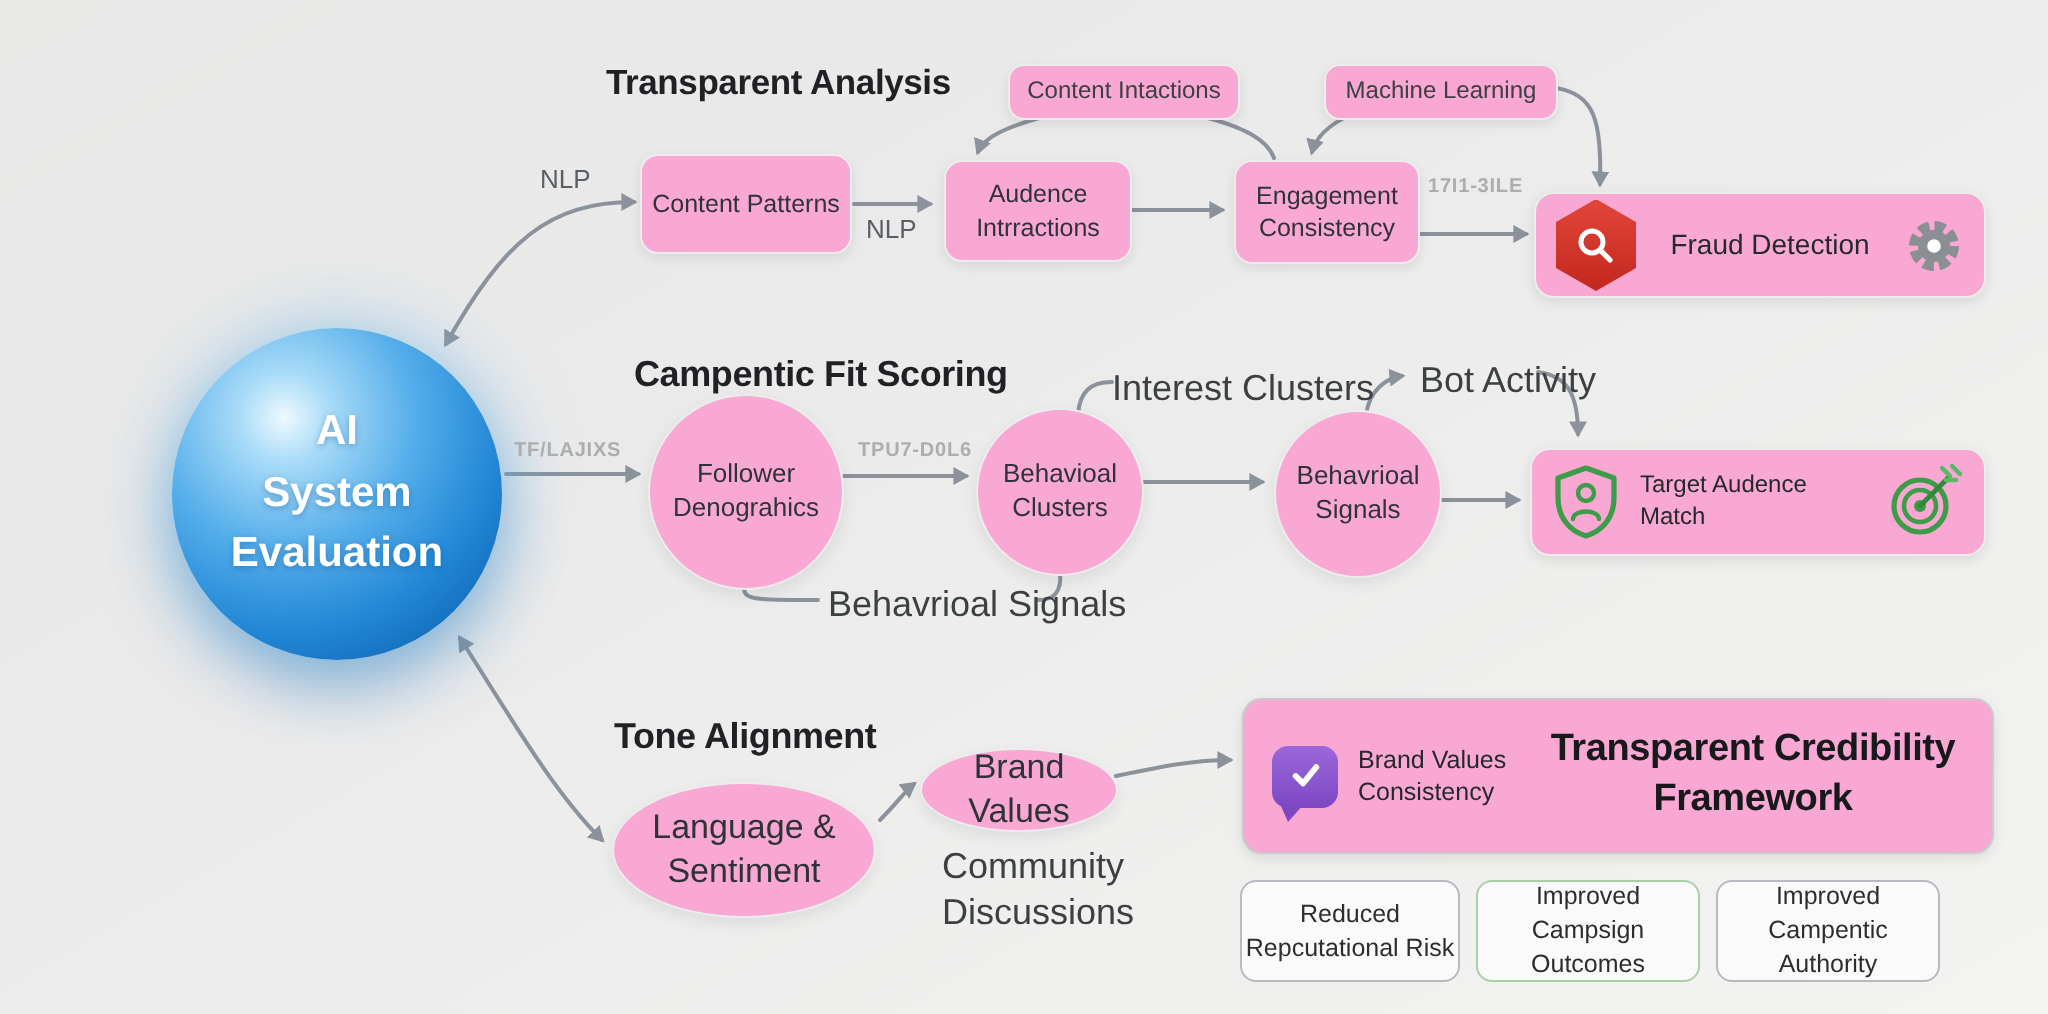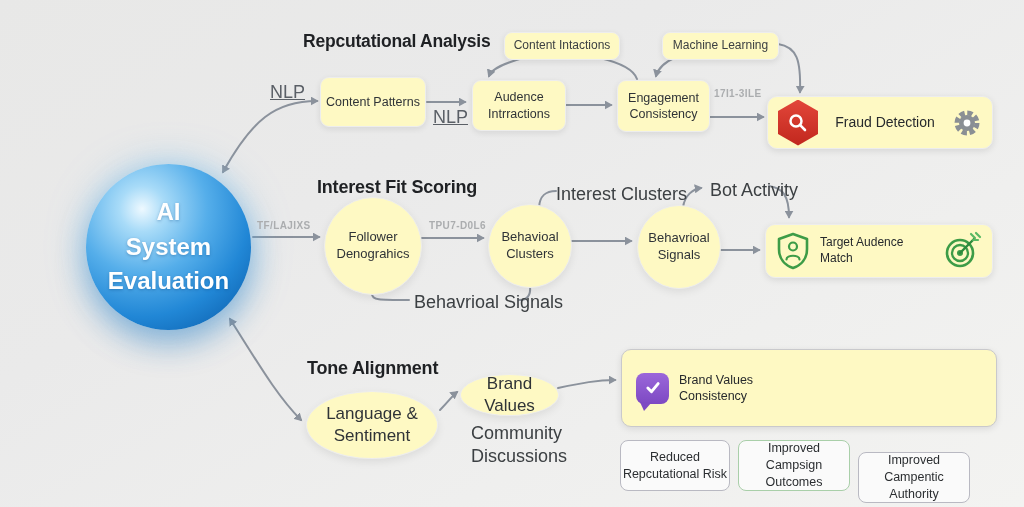--- a/index.html
+++ b/index.html
@@ -4,37 +4,37 @@
 <style>
   html,body{margin:0;padding:0;}
   body{
     width:1024px;height:507px;position:relative;overflow:hidden;
     background:linear-gradient(150deg,#e8e8e7 0%,#eaeaea 35%,#efefee 70%,#f3f3f1 100%);
     font-family:"Liberation Sans",sans-serif;color:#2f3337;
   }
   .connectors{position:absolute;left:0;top:0;z-index:1;}
   .heading{position:absolute;z-index:3;font-weight:bold;color:#1f2124;letter-spacing:-0.2px;}
   .node{
-    position:absolute;z-index:2;background:#fef9c3;border:1px solid #ededed;border-radius:9px;
+    position:absolute;z-index:2;background:#f9a8d4;border:1px solid #ededed;border-radius:9px;
     box-shadow:0 2px 6px rgba(0,0,0,0.09);display:flex;align-items:center;justify-content:center;
     text-align:center;font-size:12.5px;line-height:1.3;color:#2f3337;
   }
   .pill{border-radius:8px;font-size:12px;color:#3c4043;}
   .circle{border-radius:50%;box-shadow:0 3px 8px rgba(0,0,0,0.08);font-size:13px;}
   .ellipse{border-radius:50%;box-shadow:0 3px 8px rgba(0,0,0,0.08);font-size:17px;}
   .card{border-radius:10px;box-shadow:0 2px 7px rgba(0,0,0,0.10);justify-content:flex-start;padding:0 10px;gap:10px;align-items:center;}
   .small-label{position:absolute;z-index:3;font-size:18px;color:#3c4043;}
-  .nlp{position:absolute;z-index:3;font-size:18px;color:#5a5f66;text-decoration:underline;}
+  .nlp{position:absolute;z-index:3;font-size:13px;color:#5a5f66;}
   .garbled{position:absolute;z-index:3;font-size:10px;font-weight:bold;color:#abadaf;letter-spacing:0.4px;}
   .sphere{
     position:absolute;z-index:2;left:86px;top:164px;width:165px;height:166px;border-radius:50%;
     background:radial-gradient(circle at 34% 27%, #eef9ff 0%, #a8dbf8 14%, #55aeea 40%, #2187d6 66%, #0f66b4 88%, #0a5aa4 100%);
     box-shadow:0 16px 30px rgba(25,110,180,0.35), 0 0 36px rgba(130,195,240,0.65);
     display:flex;flex-direction:column;align-items:center;justify-content:center;
-    color:#fff;font-weight:bold;font-size:24px;line-height:1.45;text-shadow:0 1px 3px rgba(0,60,120,0.35);
+    color:#fff;font-weight:bold;font-size:21px;line-height:1.45;text-shadow:0 1px 3px rgba(0,60,120,0.35);
   }
   .outcome{
     background:#fafafa;border-radius:8px;box-shadow:none;border:1.5px solid #b9b9c2;
     font-size:12.5px;line-height:1.35;color:#2b2e31;
   }
   .outcome.green{border-color:#a9cfa9;}
   .hexagon{
     width:40px;height:46px;flex:0 0 auto;
     clip-path:polygon(50% 0,100% 25%,100% 75%,50% 100%,0 75%,0 25%);
     background:linear-gradient(180deg,#e2463a,#c1271d);
@@ -87,21 +87,21 @@
     <path d="M 558 388 C 582 383 597 380 615 380" marker-end="url(#mEnd)"></path>
   </g>
 </svg>
 
 <div class="sphere">
   <span>AI</span>
   <span>System</span>
   <span>Evaluation</span>
 </div>
 
-<div class="heading" style="left:303px;top:31px;font-size:17.5px;">Repcutational Analysis</div>
+<div class="heading" style="left:303px;top:31px;font-size:17.5px;">Transparent Analysis</div>
 
 <div class="nlp" style="left:270px;top:82px;">NLP</div>
 <div class="nlp" style="left:433px;top:107px;">NLP</div>
 
 <div class="node" style="left:320px;top:77px;width:104px;height:48px;">Content Patterns</div>
 
 <div class="node pill" style="left:504px;top:32px;width:114px;height:26px;">Content Intactions</div>
 <div class="node pill" style="left:662px;top:32px;width:115px;height:26px;">Machine Learning</div>
 
 <div class="node" style="left:472px;top:80px;width:92px;height:49px;">Audence Intrractions</div>
@@ -120,21 +120,21 @@
   <div class="cardlabel" style="flex:1;text-align:center;font-size:14px;">Fraud Detection</div>
   <div style="flex:0 0 auto;line-height:0;">
     <svg width="30" height="30" viewBox="0 0 30 30">
       <circle cx="15" cy="15" r="10" fill="none" stroke="#8a8f94" stroke-width="5" stroke-dasharray="5.2 2.65"></circle>
       <circle cx="15" cy="15" r="8" fill="#8a8f94"></circle>
       <circle cx="15" cy="15" r="3.4" fill="#fff"></circle>
     </svg>
   </div>
 </div>
 
-<div class="heading" style="left:317px;top:177px;font-size:18px;">Interest Fit Scoring</div>
+<div class="heading" style="left:317px;top:177px;font-size:18px;">Campentic Fit Scoring</div>
 
 <div class="garbled" style="left:257px;top:220px;">TF/LAJIXS</div>
 <div class="garbled" style="left:429px;top:220px;">TPU7-D0L6</div>
 
 <div class="node circle" style="left:324px;top:197px;width:96px;height:96px;text-align:center;">Follower Denograhics</div>
 
 <div class="node circle" style="left:488px;top:204px;width:82px;height:82px;">Behavioal Clusters</div>
 
 <div class="small-label" style="left:556px;top:184px;">Interest Clusters</div>
 
@@ -172,17 +172,18 @@
 
 <div class="small-label" style="left:471px;top:422px;width:76px;line-height:1.25;">Community Discussions</div>
 
 <div class="node card" style="left:621px;top:349px;width:346px;height:76px;border:1px solid #c9c9cc;padding:0 14px;">
   <div class="purple-bubble">
     <svg width="22" height="22" viewBox="0 0 30 30">
       <polyline points="8,15 13,20 22,9" fill="none" stroke="#fff" stroke-width="4" stroke-linecap="round" stroke-linejoin="round"></polyline>
     </svg>
   </div>
   <div style="width:82px;font-size:12.5px;line-height:1.3;text-align:left;color:#26292c;">Brand Values Consistency</div>
+  <div class="fw-title">Transparent Credibility Framework</div>
 </div>
 
 <div class="node outcome" style="left:620px;top:440px;width:108px;height:49px;">Reduced Repcutational Risk</div>
 <div class="node outcome green" style="left:738px;top:440px;width:110px;height:49px;">Improved Campsign Outcomes</div>
-<div class="node outcome" style="left:858px;top:452px;width:110px;height:49px;">Improved Campentic Authority</div>
+<div class="node outcome" style="left:858px;top:440px;width:110px;height:49px;">Improved Campentic Authority</div>
 
 </body></html>

